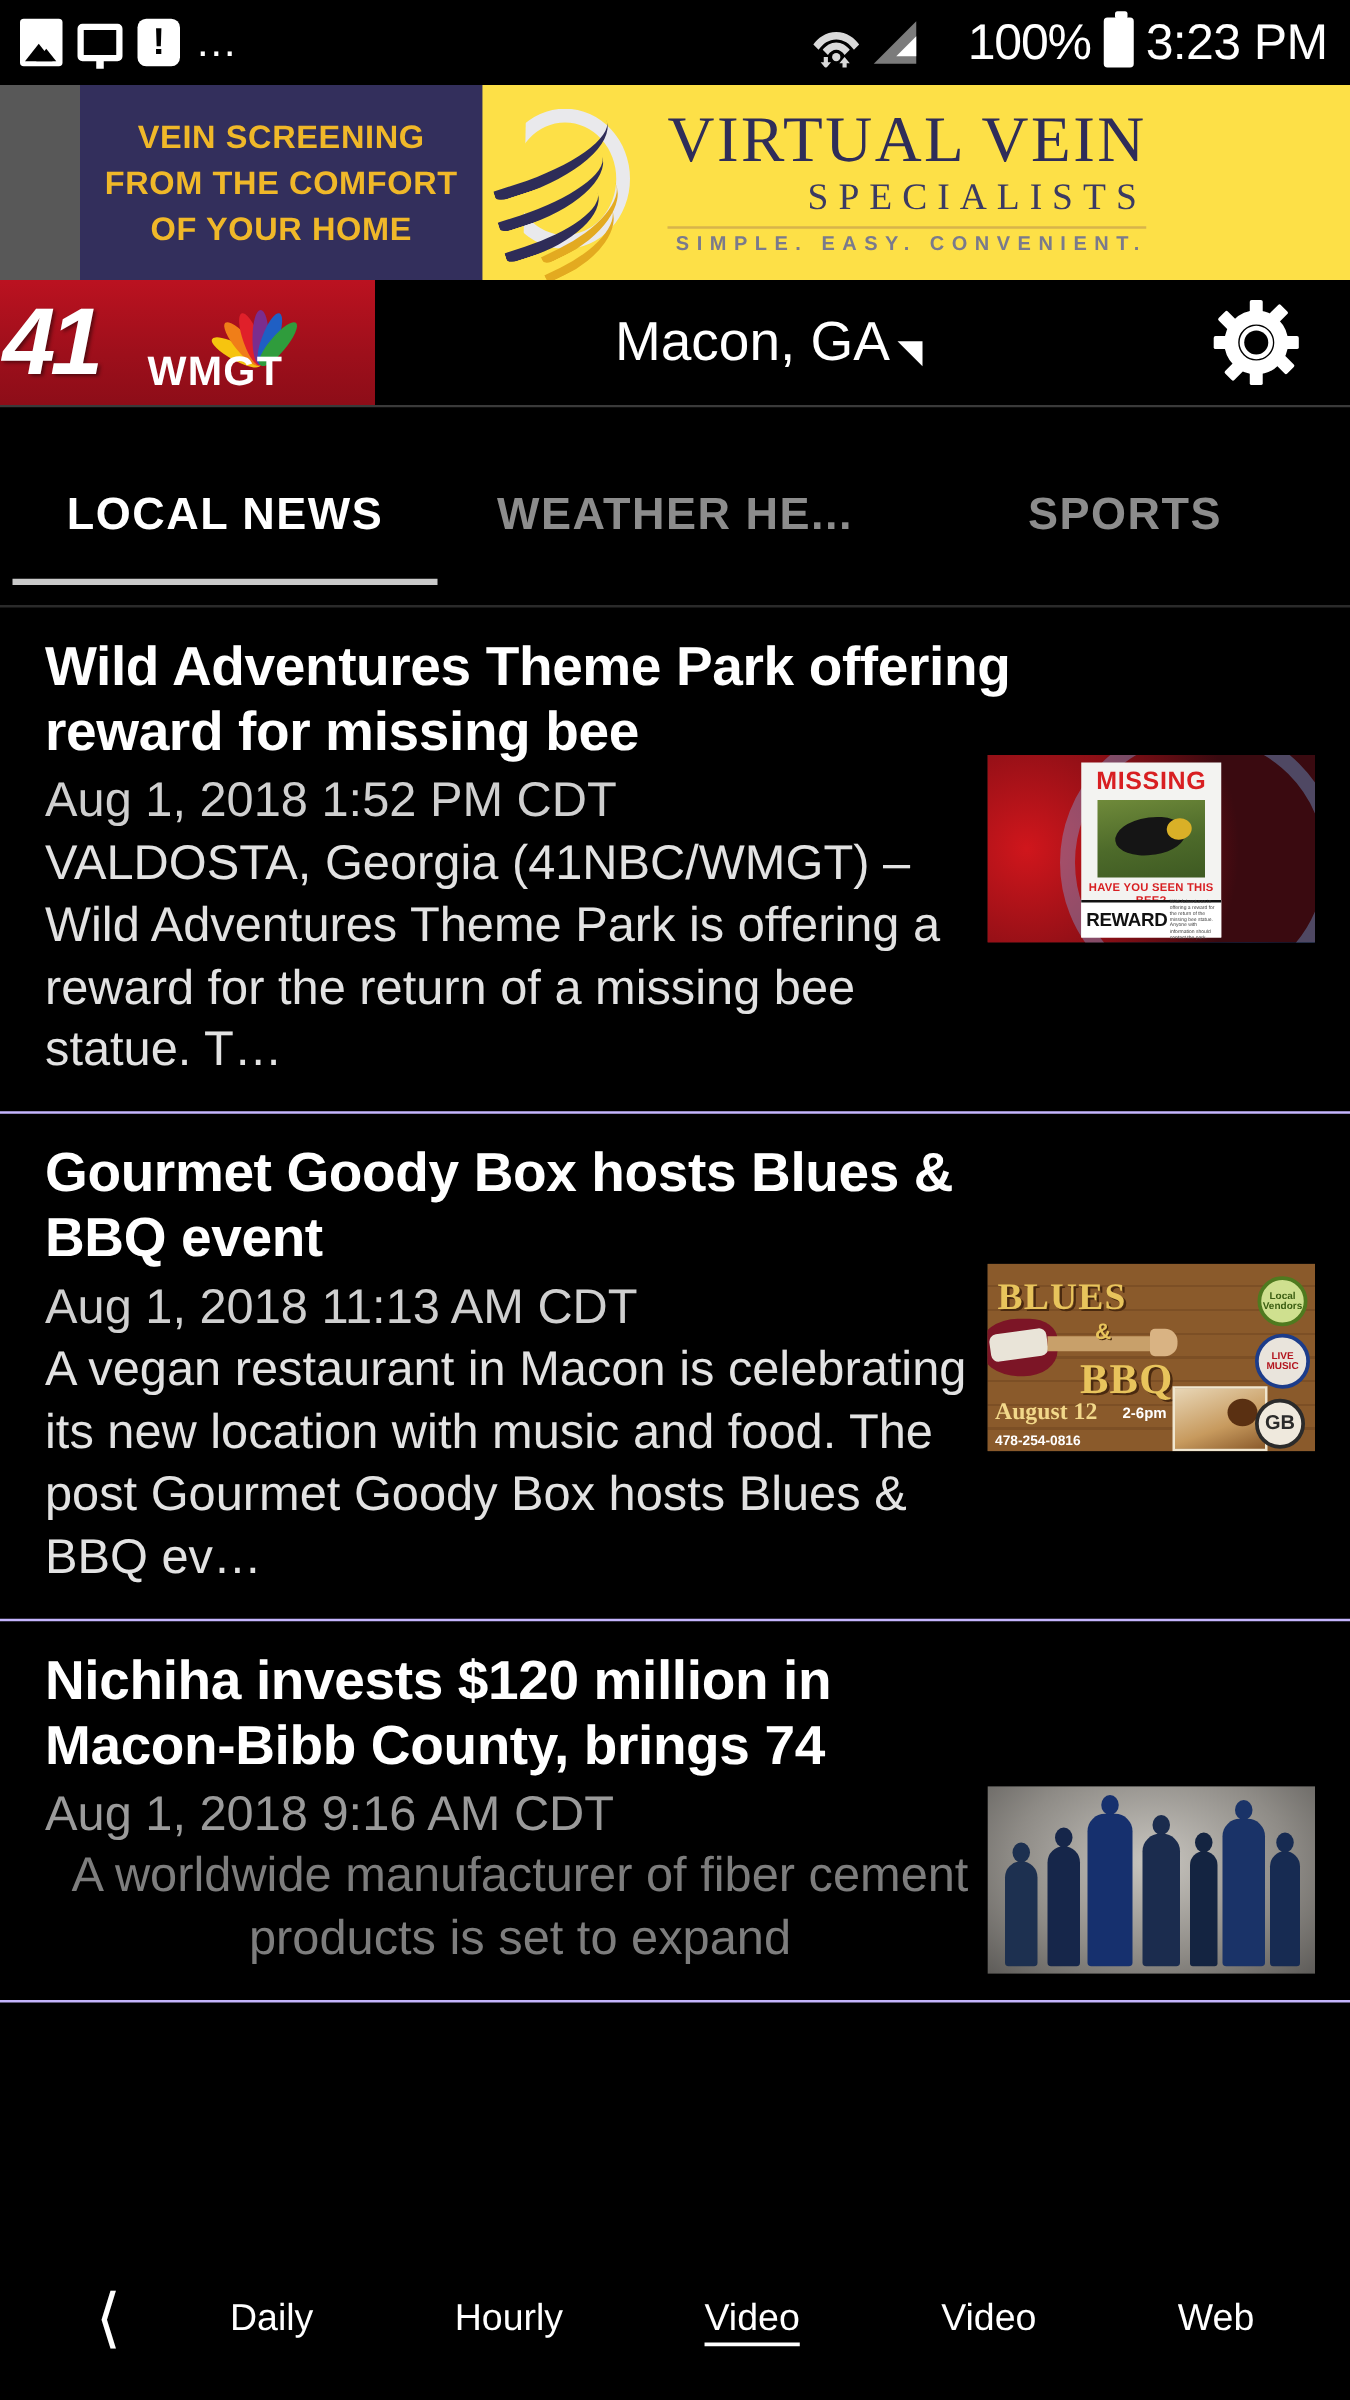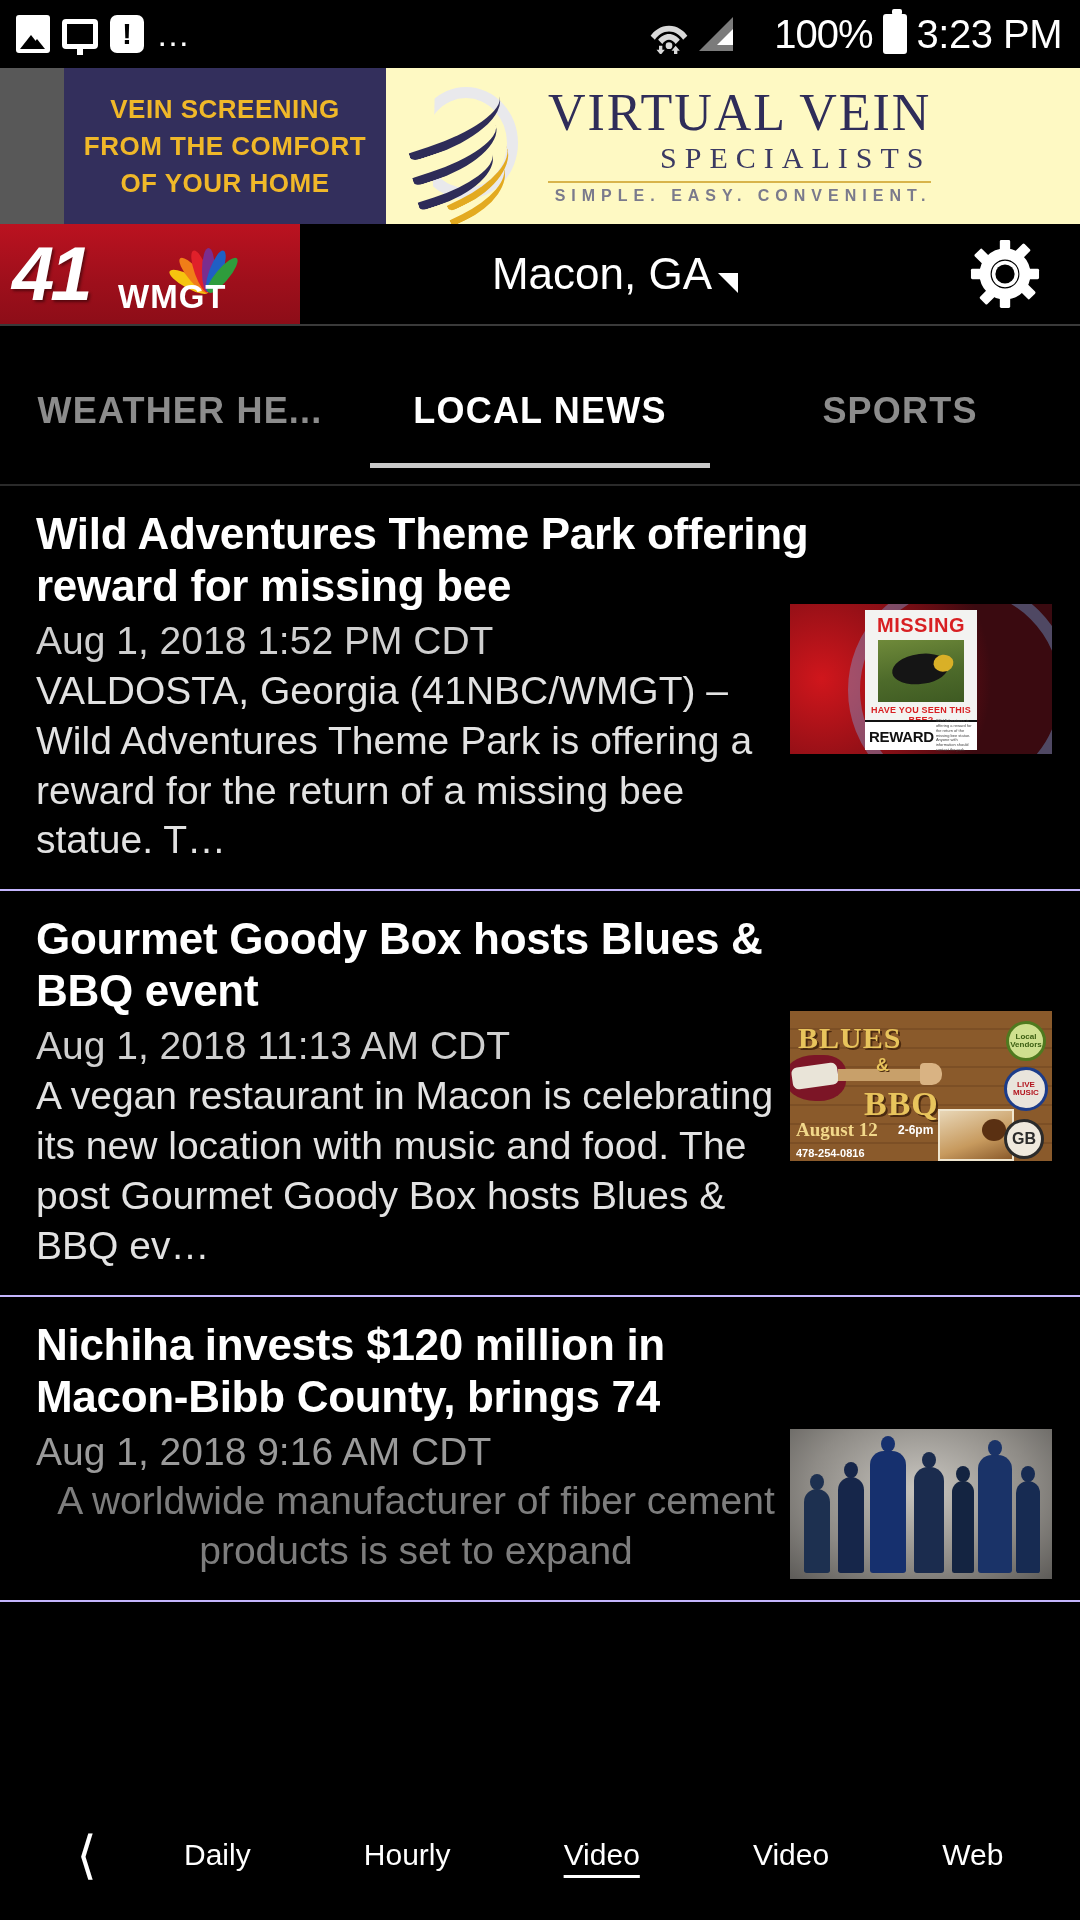--- a/index.html
+++ b/index.html
@@ -62,22 +62,22 @@
     width:322px;
     background:#332f5c;
     display:flex; flex-direction:column; justify-content:center; align-items:center;
     gap:6px;
   }
   .ad-line{
     color:#f0b829; font-size:26px; font-weight:800; letter-spacing:0.5px;
     font-family:"Liberation Sans", sans-serif; white-space:nowrap;
   }
   .ad-logo-block{
-    flex:1; background:#fef9c3; position:relative; display:flex; align-items:center;
-    padding-left:14px;
+    flex:1; background:#fde047; position:relative; display:flex; align-items:center;
+    padding-left:0;
   }
   .ad-swoosh{ width:130px; height:130px; position:relative; flex:none; }
   .ad-swoosh .ring{
     position:absolute; left:14px; top:6px; width:104px; height:112px;
     border:11px solid #e9e9ec; border-radius:50%;
     clip-path: polygon(20% 0,100% 0,100% 100%,18% 100%);
   }
   .ad-swoosh .f1,.ad-swoosh .f2,.ad-swoosh .f3{
     position:absolute; border-bottom:9px solid #2e2c58; border-radius:0 0 80% 10%;
     transform:rotate(-18deg);
@@ -110,21 +110,21 @@
   .station{
     height:102px; background:#000; display:flex; align-items:stretch; position:relative;
     border-bottom:2px solid #3a3a3a;
   }
   .logo{
     width:300px; background:linear-gradient(180deg,#bb1220 0%,#9d0f1b 60%,#8d0d18 100%);
     display:flex; align-items:center; position:relative;
   }
   .logo-41{
     color:#fff; font-size:76px; font-weight:900; font-style:italic;
-    font-family:"Liberation Sans", sans-serif; line-height:72px; margin-left:12px;
+    font-family:"Liberation Sans", sans-serif; line-height:72px; margin-left:2px;
     text-shadow:2px 2px 3px rgba(0,0,0,.45); letter-spacing:-4px;
   }
   .logo-wmgt{
     position:absolute; left:118px; bottom:8px; color:#fff; font-size:33px;
     font-weight:700; letter-spacing:1px; font-family:"Liberation Sans", sans-serif;
   }
   .peacock{ position:absolute; left:160px; top:12px; width:92px; height:62px; }
   .pf{ position:absolute; bottom:6px; left:42px; width:13px; height:44px; border-radius:50% 50% 45% 45%; transform-origin:50% 100%; }
   .station-loc{
     flex:1; display:flex; align-items:center; justify-content:center; gap:6px; position:relative;
@@ -333,25 +333,25 @@
         <rect x="63" y="13" width="20" height="14" rx="2" transform="rotate(-45 73 20)"></rect>
         <rect x="17" y="73" width="20" height="14" rx="2" transform="rotate(-45 27 80)"></rect>
       </g>
       <circle cx="50" cy="50" r="27" fill="none" stroke="#ffffff" stroke-width="15"></circle>
       <circle cx="50" cy="50" r="13" fill="#000000"></circle>
     </svg>
   </div>
 </div>
 
 <div class="tabs">
+  <div class="tab active">
+    <span>LOCAL NEWS</span>
+  </div>
   <div class="tab inactive">
     <span>WEATHER HE...</span>
-  </div>
-  <div class="tab active">
-    <span>LOCAL NEWS</span>
   </div>
   <div class="tab inactive">
     <span>SPORTS</span>
   </div>
 </div>
 
 <div class="list">
 
   <div class="article">
     <div class="headline">Wild Adventures Theme Park offering reward for missing bee</div>

